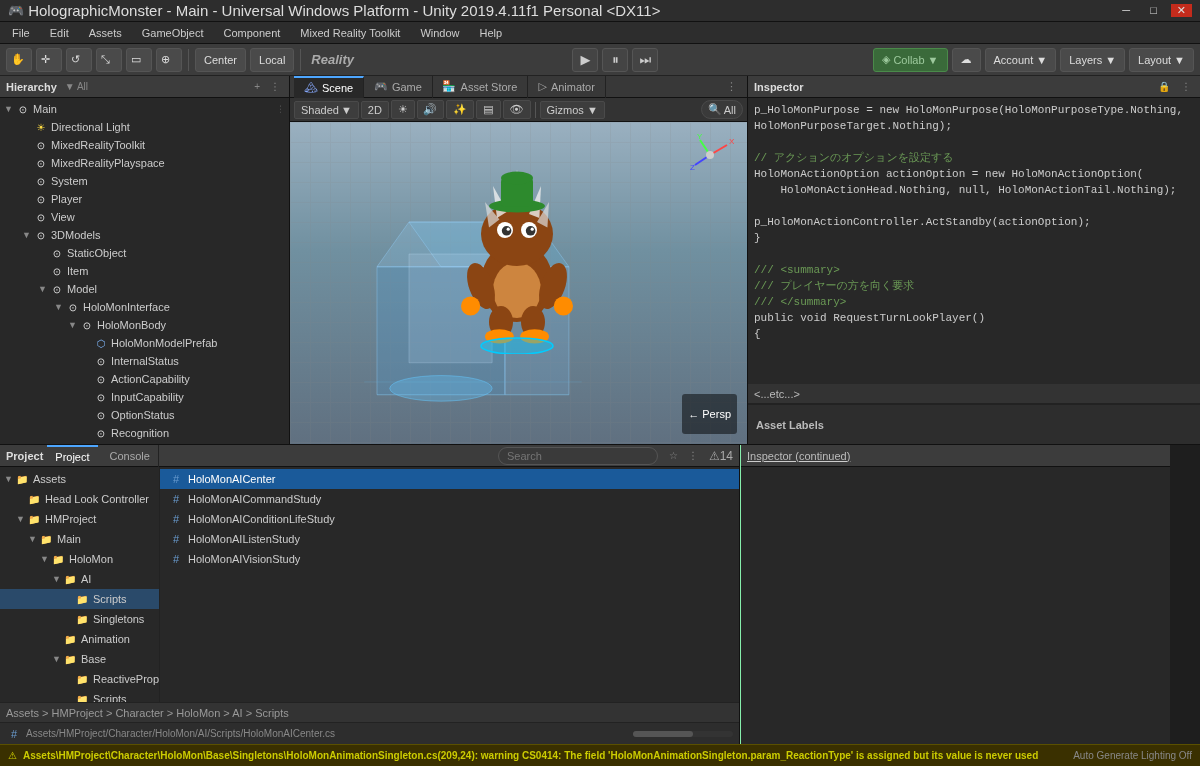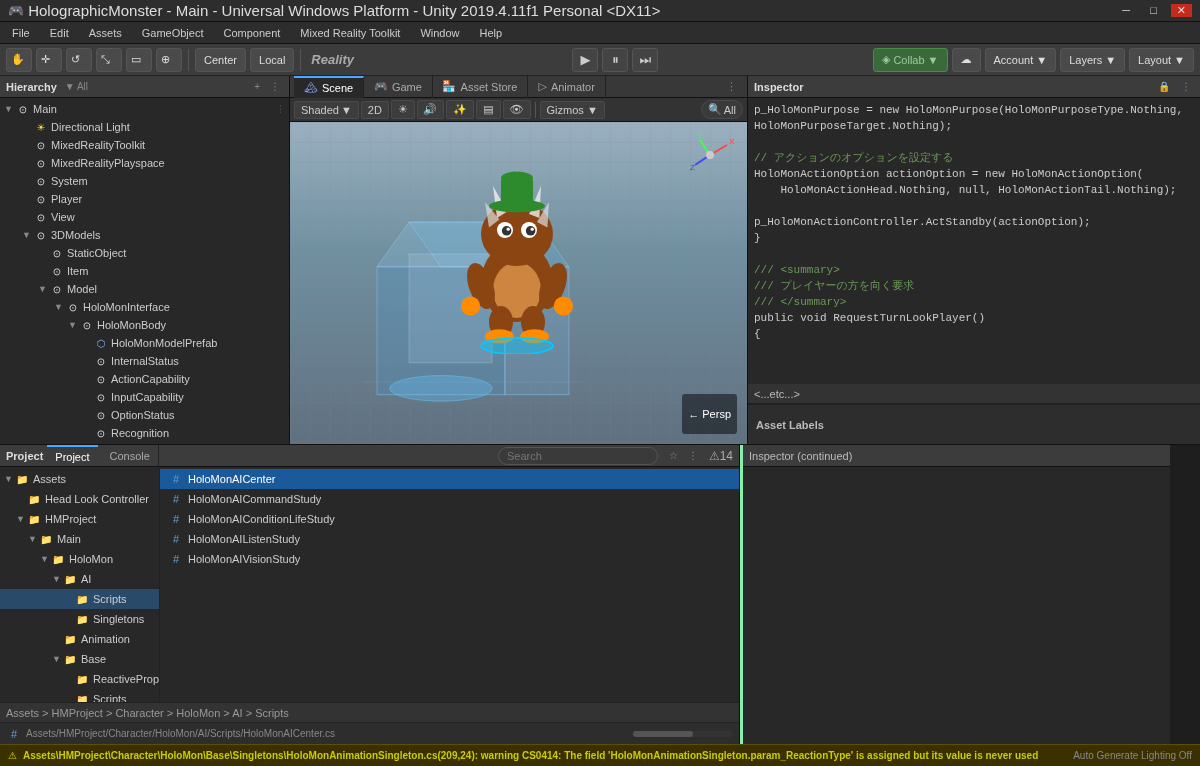--- a/index.html
+++ b/index.html
@@ -891,21 +891,21 @@
       <div style="height:22px;background:#2d2d2d;border-top:1px solid #222;display:flex;align-items:center;padding:0 6px;font-size:10px;color:#888;">
         <span class="file-icon script-icon" style="margin-right:4px;">#</span>
         <span>Assets/HMProject/Character/HoloMon/AI/Scripts/HoloMonAICenter.cs</span>
 
         <div style="margin-left:auto;width:100px;height:6px;background:#333;border-radius:3px;">
           <div style="width:60%;height:100%;background:#555;border-radius:3px;"></div>
         </div>
       </div>
     </div>
 
-    <div id="inspector-bottom" style="width:430px;background:#d946ef;border-left:3px solid #86efac;overflow:hidden;display:flex;flex-direction:column;">
+    <div id="inspector-bottom" style="width:430px;background:#d946ef;border-left:1px solid #86efac;overflow:hidden;display:flex;flex-direction:column;text-decoration:underline;">
       <div style="height:22px;background:#3c3c3c;border-bottom:1px solid #111;display:flex;align-items:center;padding:0 6px;">
         <span style="font-size:11px;color:#bbb;">Inspector (continued)</span>
       </div>
       <div style="flex:1;background:#282828;"></div>
     </div>
   </div>
 
   <div id="warning-bar" style="height:22px;background:#3a3000;border-top:1px solid #5a5000;display:flex;align-items:center;padding:0 8px;font-size:10px;color:#cccc00;overflow:hidden;">
     <span style="margin-right:6px;">⚠</span>
     <span style="overflow:hidden;text-overflow:ellipsis;white-space:nowrap;flex:1;font-weight:bold;">Assets\HMProject\Character\HoloMon\Base\Singletons\HoloMonAnimationSingleton.cs(209,24): warning CS0414: The field 'HoloMonAnimationSingleton.param_ReactionType' is assigned but its value is never used</span>

